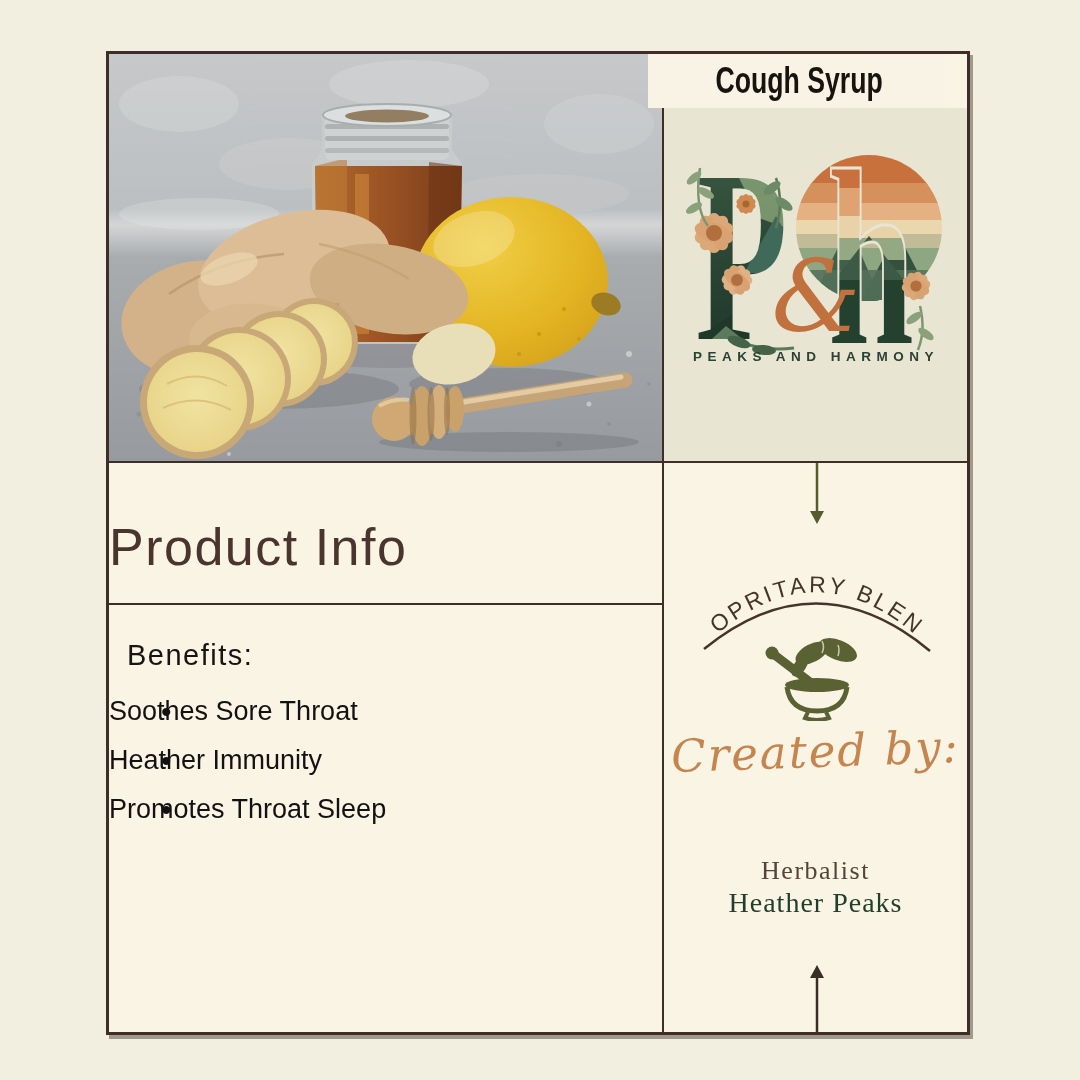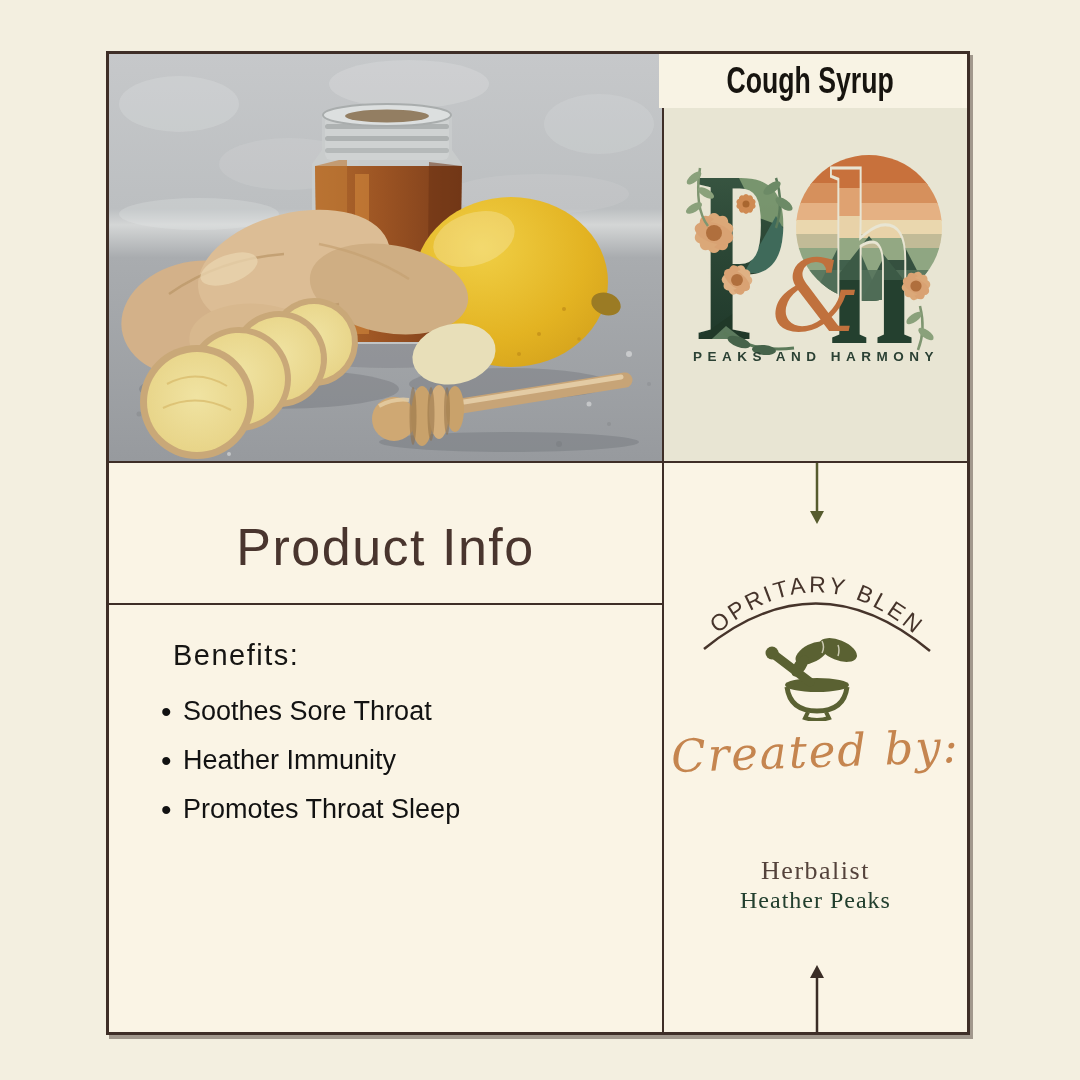--- a/index.html
+++ b/index.html
@@ -18,72 +18,72 @@
   }
   .vdiv{position:absolute;left:553px;top:0;width:2px;height:100%;background:#3e2e27;}
   .hdiv-full{position:absolute;left:0;top:407px;width:100%;height:2px;background:#3e2e27;}
   .hdiv-left{position:absolute;left:0;top:549px;width:553px;height:2px;background:#3e2e27;}
 
   
   .photo-cell{position:absolute;left:0;top:0;width:553px;height:407px;overflow:hidden;background:#b9bcbe;}
 
   
   .title-band{
-    position:absolute;left:550px;top:0;width:303px;height:54px;
+    position:absolute;left:539px;top:0;width:303px;height:54px;
     display:flex;align-items:center;justify-content:center;background:#f8f3e4;
   }
   .title-band .t{
     font-size:37px;font-weight:700;color:#17140f;letter-spacing:0px;
     transform:scaleX(.72);transform-origin:center;white-space:nowrap;
   }
   .logo-panel{
     position:absolute;left:555px;top:54px;width:303px;height:353px;
     background:#e8e5d3;overflow:hidden;
   }
 
   
   .product-cell{
     position:absolute;left:0;top:409px;width:553px;height:168px;
-    display:flex;align-items:center;justify-content:center;border-radius:27px;
+    display:flex;align-items:center;justify-content:flex-start;border-radius:27px;
   }
   .product-cell h1{
     margin:0;font-weight:500;font-size:52px;letter-spacing:1.5px;color:#49352e;
     font-family:"Liberation Sans", sans-serif;
   }
 
   
   .benefits-cell{position:absolute;left:0;top:551px;width:553px;height:427px;padding-top:34px;box-sizing:border-box;}
   .benefits-heading{
     font-size:29px;color:#161513;letter-spacing:1.5px;
-    padding-left:18px;margin-bottom:15px;margin-left:46px;
+    padding-left:18px;margin-bottom:15px;
   }
   .benefit-list{margin:0;padding:0;list-style:none;font-size:27px;color:#121212;}
   .benefit-item{
-    position:relative;padding-left:74px;line-height:49px;max-width:520px;
+    position:relative;line-height:49px;max-width:520px;
   }
   .benefit-item .txt{display:inline-block;max-width:440px;vertical-align:top;}
   .benefit-item::before{
     content:"•";position:absolute;left:52px;top:0;font-size:30px;line-height:49px;color:#111;
   }
 
   
   .maker-cell{position:absolute;left:555px;top:409px;width:303px;height:569px;}
   .maker-cell .abs{position:absolute;}
   .created-by{
     left:0;top:262px;width:100%;text-align:center;
     font-family:"DejaVu Serif", serif;font-style:italic;
     font-size:45px;color:#c5854f;letter-spacing:2px;transform:rotate(-2deg);
   }
   .role{
     left:0;top:393px;width:100%;text-align:center;
     font-size:26px;color:#54423b;letter-spacing:1.5px;font-family:Liberation Serif, serif;
   }
   .maker-name{
     left:0;top:424px;width:100%;text-align:center;
-    font-family:"Liberation Serif", serif;font-size:24px;color:#223f2e;letter-spacing:1px;
+    font-family:"Liberation Serif", serif;font-size:28px;color:#223f2e;letter-spacing:1px;
   }
   svg{display:block;}
 </style>
 </head>
 <body>
 
 <div class="canvas">
   <div class="frame">
 
     <div class="photo-cell">

